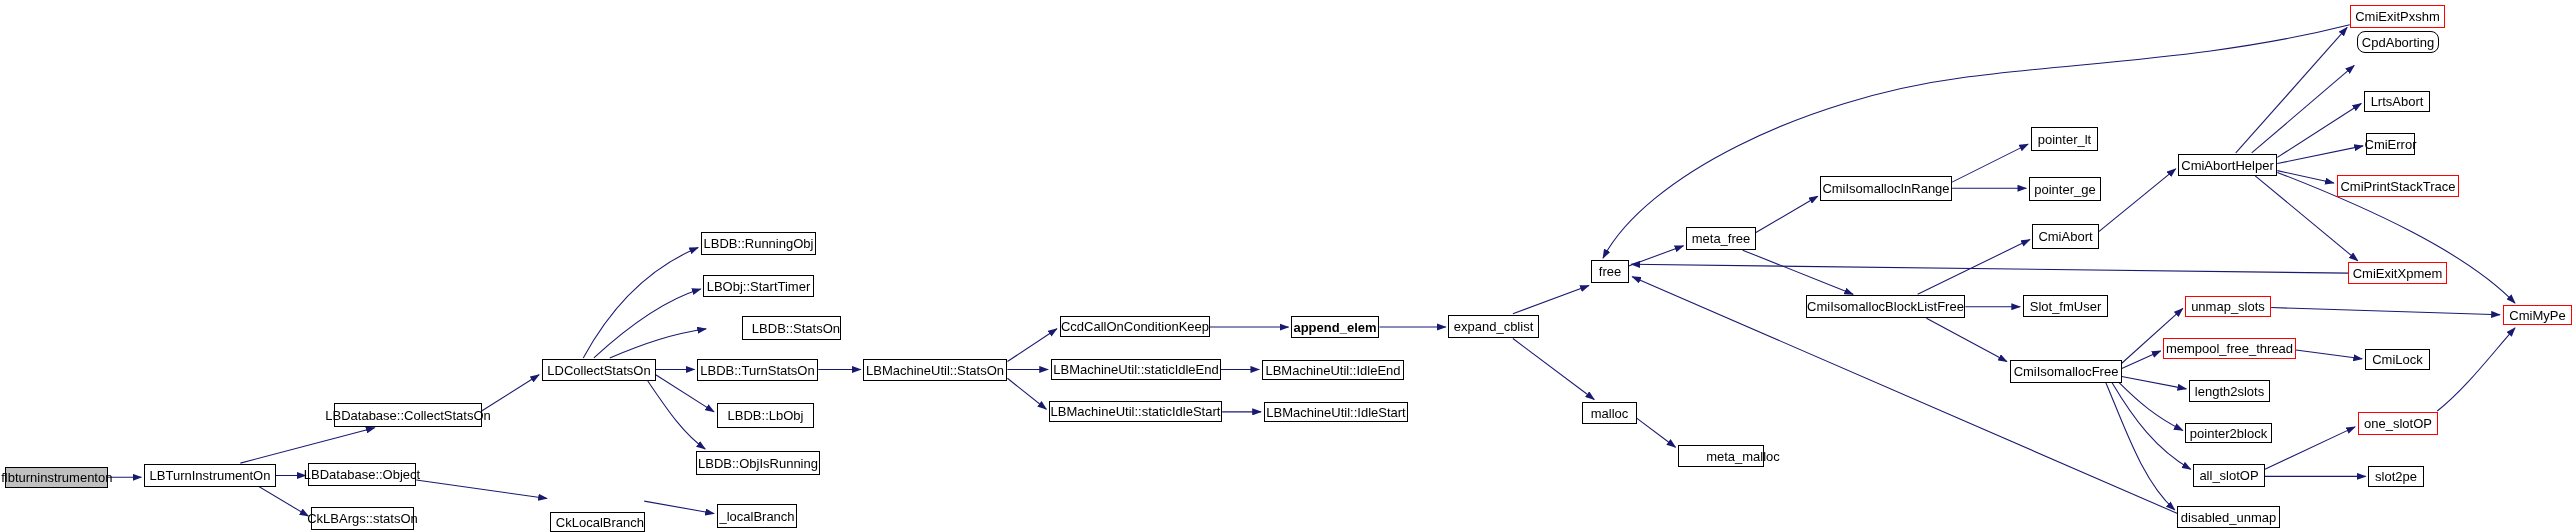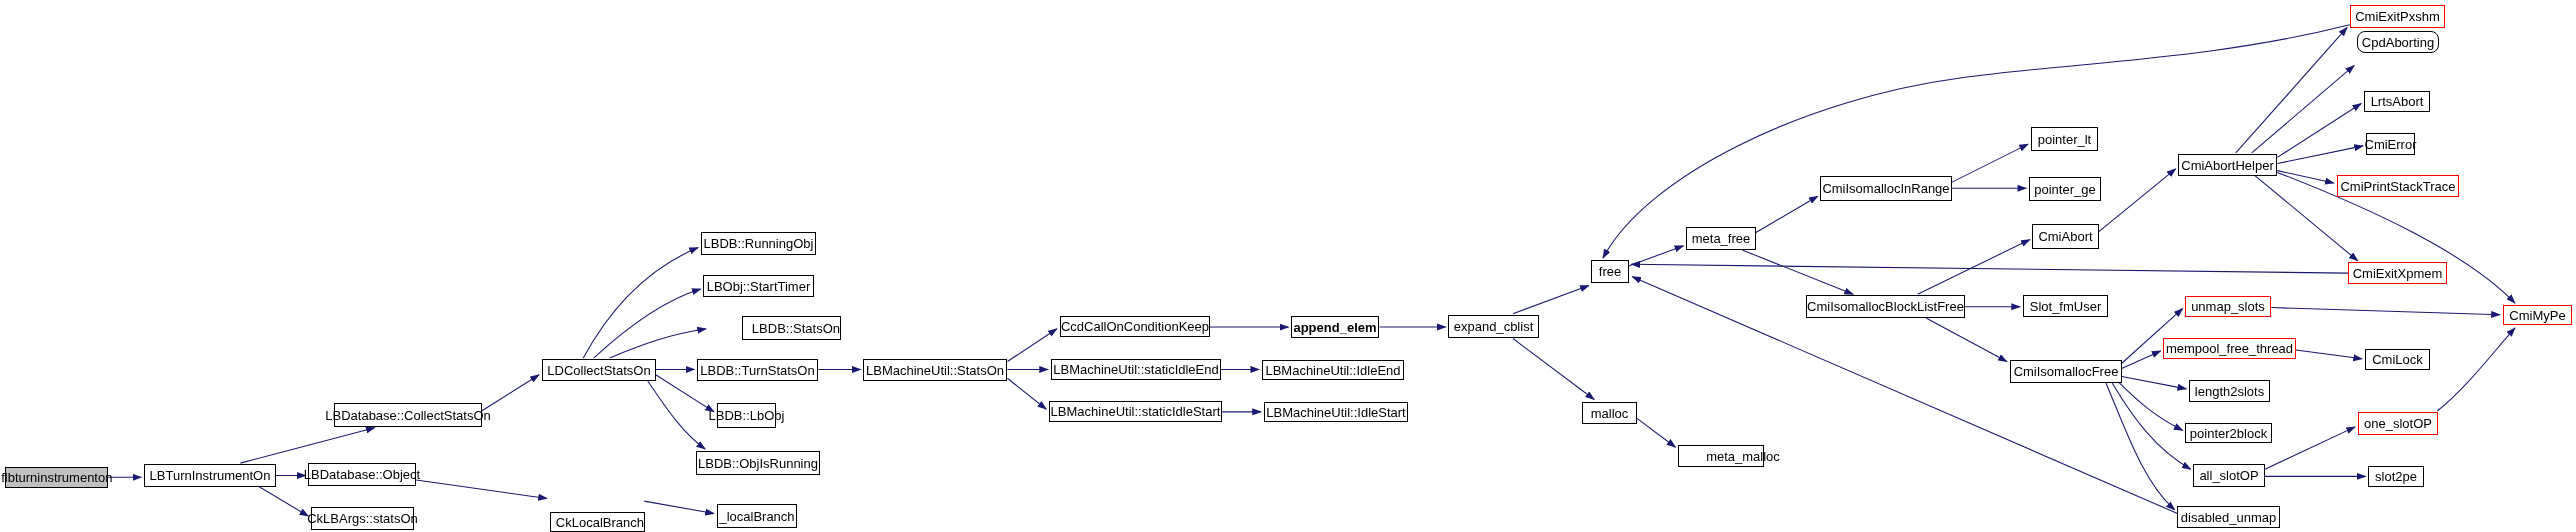--- a/index.html
+++ b/index.html
@@ -121,21 +121,21 @@
       </div>
       <div class="node" style="left: 703px; top: 275px; width: 111px; height: 22px;">
         <span>LBObj::StartTimer</span>
       </div>
       <div class="node" style="left: 742px; top: 316px; width: 99px; height: 24px; justify-content: flex-end;">
         <span>LBDB::StatsOn</span>
       </div>
       <div class="node" style="left: 697px; top: 359px; width: 121px; height: 22px;">
         <span>LBDB::TurnStatsOn</span>
       </div>
-      <div class="node" style="left: 717px; top: 403px; width: 59px; height: 25px;">
+      <div class="node" style="left: 717px; top: 403px; width: 97px; height: 25px;">
         <span>LBDB::LbObj</span>
       </div>
       <div class="node" style="left: 696px; top: 451px; width: 124px; height: 24px;">
         <span>LBDB::ObjIsRunning</span>
       </div>
       <div class="node" style="left: 863px; top: 359px; width: 144px; height: 22px;">
         <span>LBMachineUtil::StatsOn</span>
       </div>
       <div class="node" style="left: 1060px; top: 316px; width: 150px; height: 21px;">
         <span>CcdCallOnConditionKeep</span>

